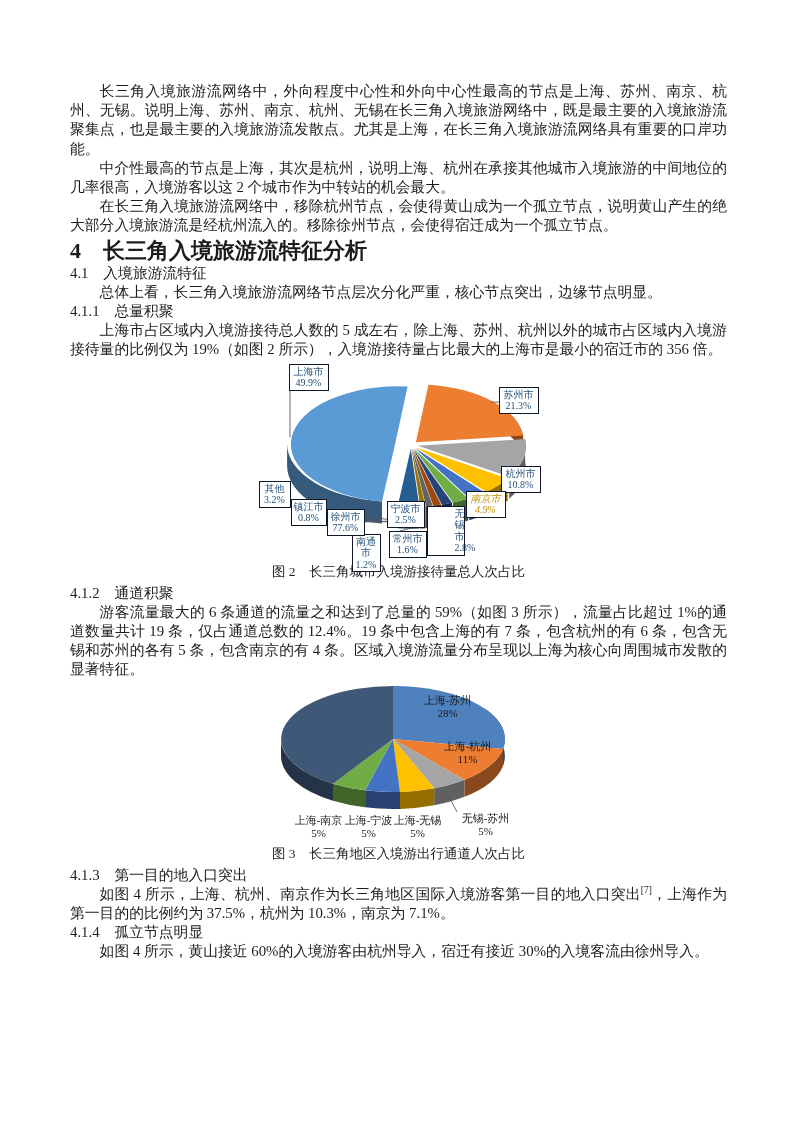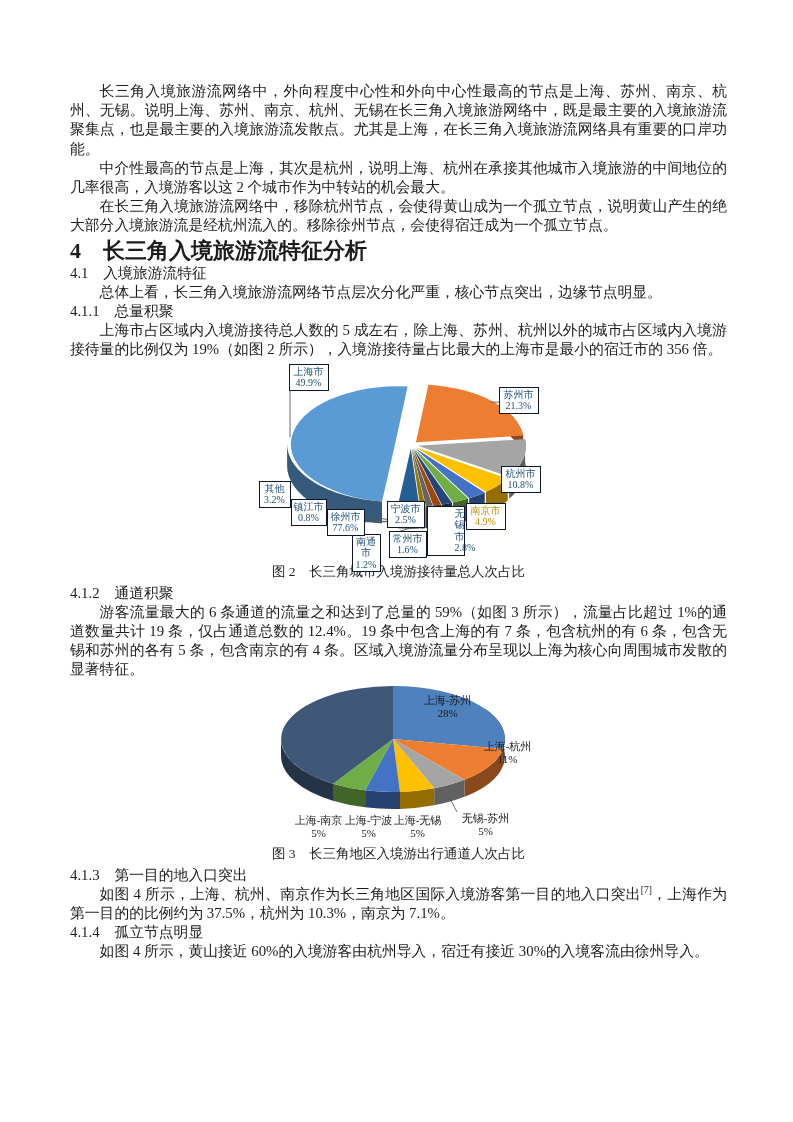--- a/index.html
+++ b/index.html
@@ -126,21 +126,21 @@
         <div>49.9%</div>
       </div>
       <div class="p1lab" style="left: 380px; top: 25px; width: 40px; color: rgb(31, 78, 121);">
         <div>苏州市</div>
         <div>21.3%</div>
       </div>
       <div class="p1lab" style="left: 382px; top: 104px; width: 40px; color: rgb(31, 78, 121);">
         <div>杭州市</div>
         <div>10.8%</div>
       </div>
-      <div class="p1lab" style="left: 347px; top: 141px; width: 40px; color: rgb(191, 144, 0);">
+      <div class="p1lab" style="left: 347px; top: 129px; width: 40px; color: rgb(191, 144, 0); font-style: italic;">
         <div>南京市</div>
         <div>4.9%</div>
       </div>
       <div class="p1lab" style="left: 308px; top: 144px; width: 38px; color: rgb(31, 78, 121); padding-left: 27px;">
         <div>无锡市</div>
         <div>2.8%</div>
       </div>
       <div class="p1lab" style="left: 268px; top: 139px; width: 38px; color: rgb(31, 78, 121);">
         <div>宁波市</div>
         <div>2.5%</div>
@@ -186,21 +186,21 @@
         <path d="M274 57 L281 109.9 A112 53 0 0 1 246.1 108.3 Z" fill="#4472C4"></path>
         <path d="M274 57 L246.1 108.3 A112 53 0 0 1 214 101.7 Z" fill="#70AD47"></path>
         <path d="M274 57 L214 101.7 A112 53 0 0 1 274 4 Z" fill="#3F5878"></path>
         <line x1="329.9" y1="114.5" x2="338" y2="130" stroke="#595959" stroke-width="0.9"></line>
       </svg>
     <figcaption class="cap">图 3　长三角地区入境游出行通道人次占比</figcaption>
   <div class="p2lab" style="left: 298px; top: 12px; width: 62px; color: rgb(26, 26, 26);">
         <div>上海-苏州</div>
         <div>28%</div>
       </div>
-      <div class="p2lab" style="left: 318px; top: 58px; width: 62px; color: rgb(26, 26, 26); margin-left: 40px;">
+      <div class="p2lab" style="left: 318px; top: 58px; width: 62px; color: rgb(26, 26, 26);">
         <div>上海-杭州</div>
         <div>11%</div>
       </div>
       <div class="p2lab" style="left: 338px; top: 130px; width: 58px; color: rgb(26, 26, 26);">
         <div>无锡-苏州</div>
         <div>5%</div>
       </div>
       <div class="p2lab" style="left: 268px; top: 132px; width: 62px; color: rgb(26, 26, 26);">
         <div>上海-无锡</div>
         <div>5%</div>

